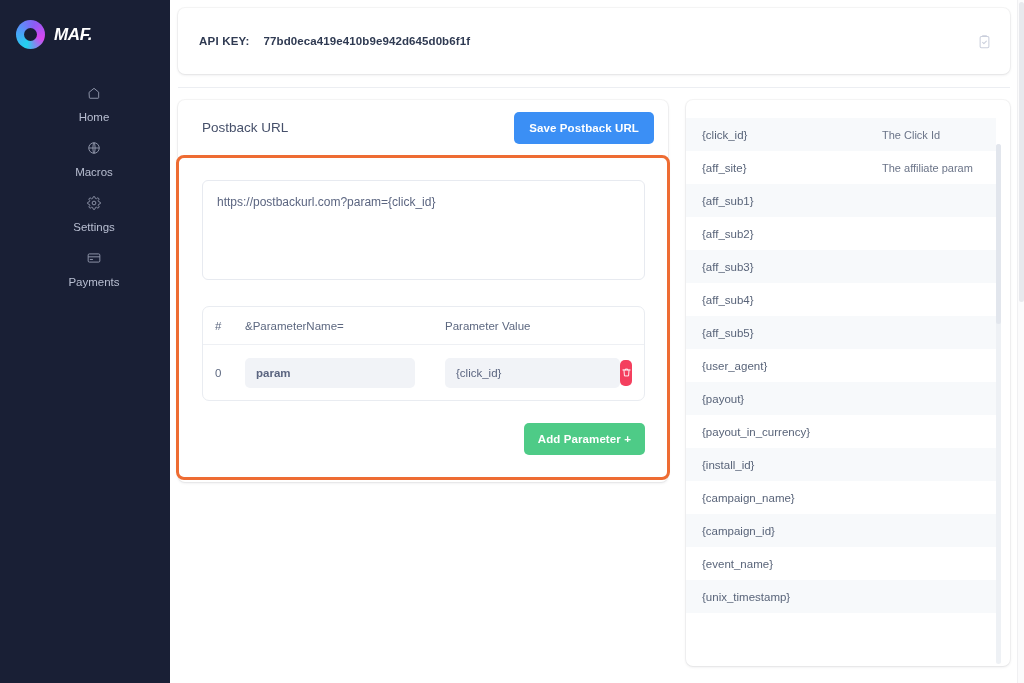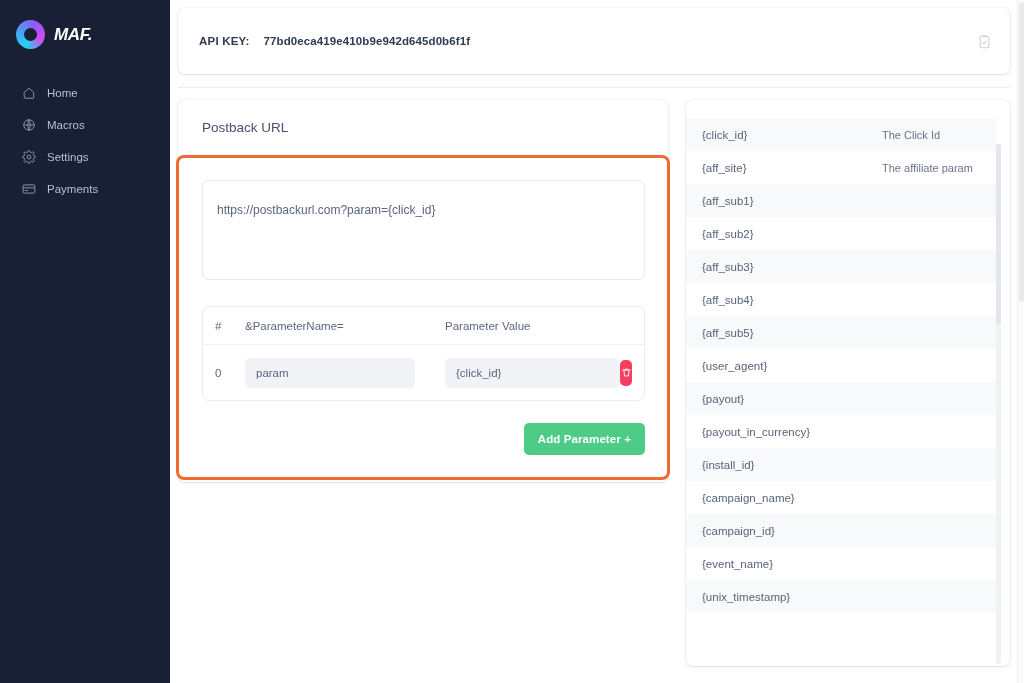--- a/index.html
+++ b/index.html
@@ -29,20 +29,21 @@
   }
   .brand-name {
     color: #ffffff; font-size: 17px; font-weight: 700;
     letter-spacing: -0.4px; font-style: italic;
   }
   .nav { margin-top: 18px; }
   .nav-item {
     display: flex; align-items: center; gap: 11px;
     padding: 9px 4px 9px 22px; font-size: 11.5px; color: #b9bfd2;
     cursor: pointer;
+    flex-direction: column;
   }
   .nav-ico { width: 14px; height: 14px; display: block; flex: 0 0 14px; opacity: .72; }
   .nav-ico svg { width: 14px; height: 14px; display: block; }
 
   
   .main {
     flex: 1; height: 683px; background: #ffffff;
     padding: 8px 14px 0 8px; position: relative; overflow: hidden;
   }
   .card {
@@ -83,41 +84,41 @@
     padding: 10px 15px;
   }
   .pb-body {
     border: 3px solid #ee6c33; border-radius: 8px;
     margin: 0 -2px; padding: 22px 22px 22px 23px;
     background: #fff;
   }
   .url-box {
     width: 100%; height: 100px; resize: none;
     border: 1px solid #e7eaf0; border-radius: 6px;
-    padding: 21px 14px; font-size: 12px; color: #5b6party;
+    padding: 13px 14px; font-size: 12px; color: #5b6party;
     color: #5b6580; font-family: "Liberation Sans", sans-serif;
     background: #fff; outline: none; line-height: 1.4;
   }
   .param-table { margin-top: 22px; border: 1px solid #e9ecf1; border-radius: 7px; }
   .pt-head {
     display: flex; align-items: center; height: 38px;
     padding: 0 14px 0 12px; border-bottom: 1px solid #eef0f4;
     font-size: 11.5px; color: #5d6880;
   }
   .pt-c-idx { width: 30px; flex: 0 0 30px; }
   .pt-c-name { width: 200px; flex: 0 0 200px; }
   .pt-c-val { flex: 1; }
   .pt-row { display: flex; align-items: center; height: 55px; padding: 0 12px 0 12px; }
   .pt-idx { width: 30px; flex: 0 0 30px; font-size: 11.5px; color: #5d6880; }
   .pt-input {
     height: 30px; border: none; border-radius: 5px;
     background: #f1f3f7; padding: 0 11px; font-size: 11.5px;
     color: #5b6580; font-family: "Liberation Sans", sans-serif; outline: none;
   }
-  .pt-input.name { width: 170px; flex: 0 0 170px; }
+  .pt-input.name { width: 170px; flex: 0 0 170px; font-weight: bold; }
   .pt-input.val { width: 175px; flex: 0 0 175px; margin-left: 30px; }
   .btn-del {
     margin-left: auto; width: 26px; height: 26px; border-radius: 5px;
     background: #f43f5e; border: none; cursor: pointer;
     display: flex; align-items: center; justify-content: center;
   }
   .btn-del svg { width: 11px; height: 11px; display: block; }
   .add-row { display: flex; justify-content: flex-end; margin-top: 22px; }
   .btn-add { background: #4ecb87; padding: 10px 14px; margin-left: 30px; }
 
@@ -225,20 +226,21 @@
     </section>
 
     <div class="divider"></div>
 
     <div class="columns">
 
       <div class="left-col">
         <section class="card pb-card">
           <div class="pb-head">
             <span class="pb-title">Postback URL</span>
+            <button class="btn btn-save">Save Postback URL</button>
           </div>
 
           <div class="pb-body">
             <textarea class="url-box" placeholder="https://postbackurl.com?param={click_id}" style="">https://postbackurl.com?param={click_id}</textarea>
 
             <div class="param-table">
               <div class="pt-head">
                 <span class="pt-c-idx">#</span>
                 <span class="pt-c-name">&amp;ParameterName=</span>
                 <span class="pt-c-val">Parameter Value</span>

